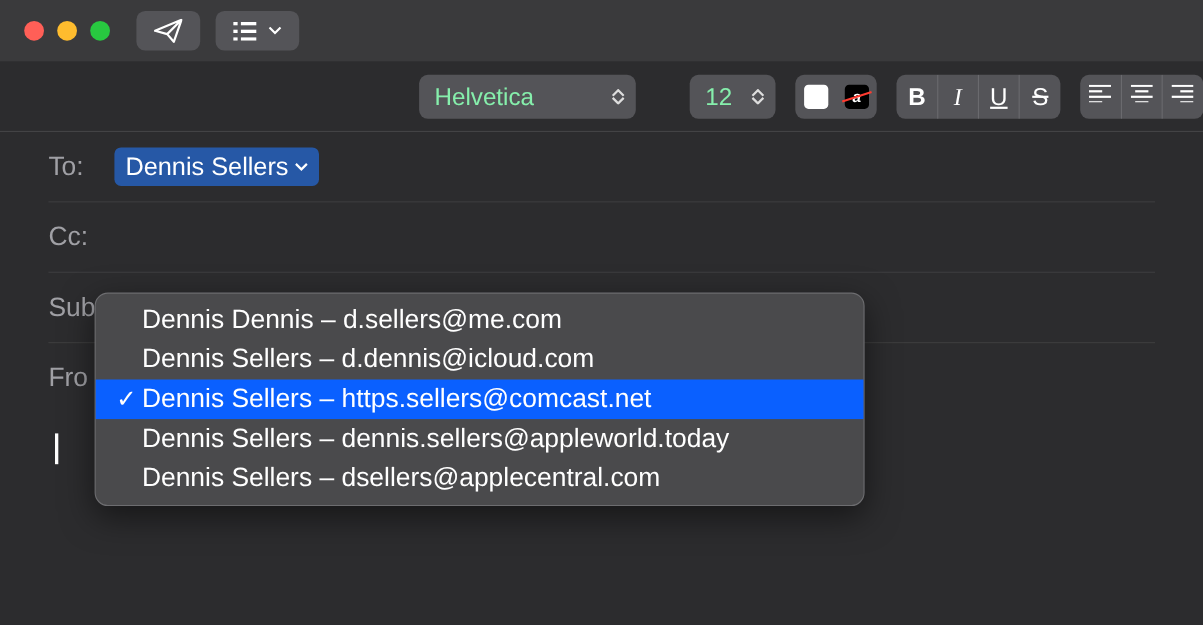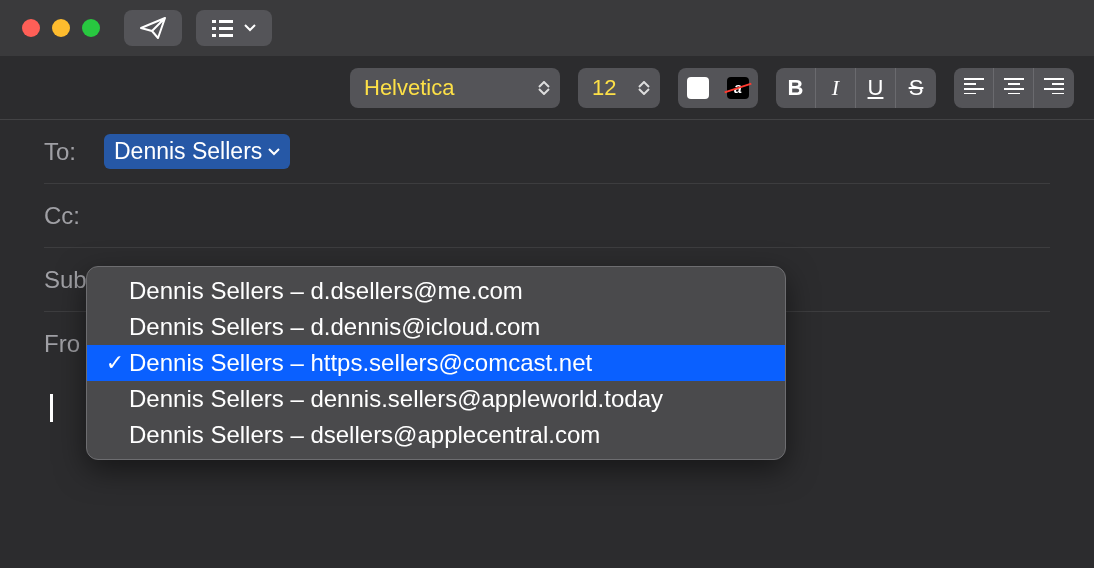--- a/index.html
+++ b/index.html
@@ -55,23 +55,24 @@
     gap: 18px;
     border-bottom: 1px solid #434345;
   }
   .select-box {
     height: 40px;
     background: #545458;
     border-radius: 8px;
     display: flex;
     align-items: center;
     padding: 0 10px 0 14px;
-    color: #fde047;
+    color: #86efac;
     font-size: 22px;
     gap: 8px;
+    margin-left: 31px;
   }
   .font-select { width: 210px; justify-content: space-between; }
   .size-select { width: 82px; }
   .stepper-arrows { display:flex; flex-direction:column; line-height:0; margin-left:auto; color:#ddd;}
   .stepper-arrows svg { display:block; }
   .swatch-group {
     display: flex;
     background: #545458;
     border-radius: 8px;
     height: 40px;
@@ -318,21 +319,21 @@
   </div>
 </div>
 
 <div class="body-area">
   <div class="cursor-bar"></div>
 </div>
 
 <div class="dropdown" id="from-dd">
     <div class="dd-item">
       <span class="dd-check"></span>
-      <span>Dennis Sellers – d.dsellers@me.com</span>
+      <span>Dennis Dennis – d.sellers@me.com</span>
     </div>
     <div class="dd-item">
       <span class="dd-check"></span>
       <span>Dennis Sellers – d.dennis@icloud.com</span>
     </div>
     <div class="dd-item selected">
       <span class="dd-check">✓</span>
       <span>Dennis Sellers – https.sellers@comcast.net</span>
     </div>
     <div class="dd-item">

